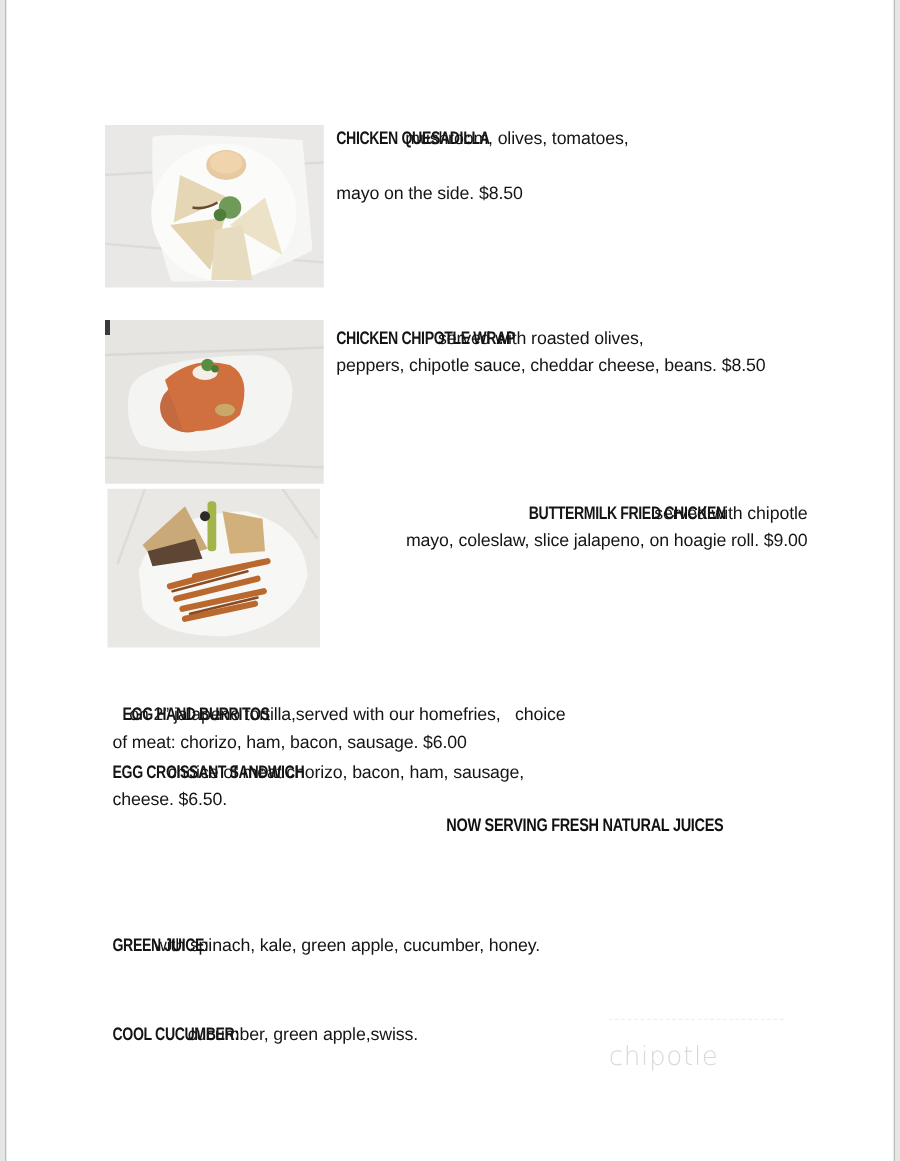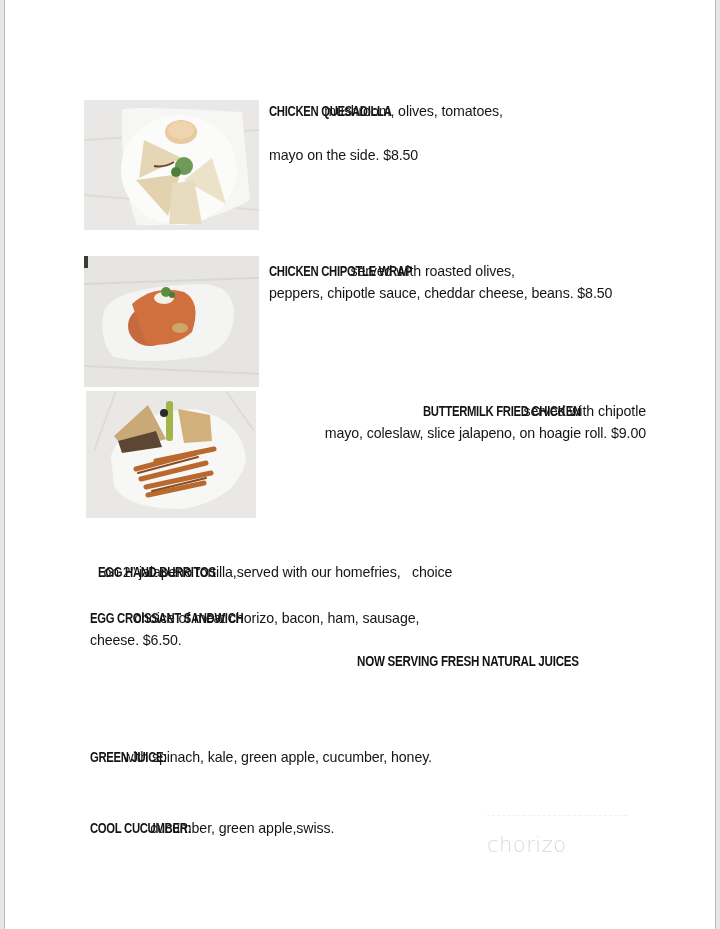--- a/index.html
+++ b/index.html
@@ -114,30 +114,30 @@
     </g>
   </svg>
 </div>
 
 <div class="text" style="left:266px; top:400px; width:380px;text-align:right;">
   <span class="name">BUTTERMILK FRIED CHICKEN</span><span class="name"> : </span><span class="desc">served with chipotle</span><br>
   <span class="desc">mayo, coleslaw, slice  jalapeno, on hoagie roll. $9.00</span>
 </div>
 
 <div class="text" style="left:90px; top:539px; width:560px; white-space:pre;">
-  <span class="name">EGG HAND BURRITOS</span><span class="name"> : </span><span class="desc">on 2” jalapeno tortilla,served with our homefries,   choice</span><br>
+  <span class="name">EGG HAND BURRITOS</span><span class="name"> : </span><span class="desc">on 2” jalapeno tortilla,served with our homefries,   choice</span><br><span class="desc">of meat: chorizo, ham, bacon, sausage. $6.00</span>
 </div>
 
 <div class="text" style="left:90px; top:607px; width:560px;">
   <span class="name">EGG CROISSANT SANDWICH</span><span class="name"> : </span><span class="desc">choice of meat chorizo, bacon, ham, sausage,</span><br>
   <span class="desc">cheese. $6.50.</span>
 </div>
 
 <div class="heading" style="left:357px; top:653px;">NOW SERVING FRESH NATURAL JUICES</div>
 
 <div class="text" style="left:90px; top:699px; width:520px; line-height:23.5px; white-space:pre;">
   <div><span class="name">GREEN JUICE:</span><span class="desc">  with spinach, kale, green apple, cucumber, honey.</span></div>
   <div><span class="name">COOL CUCUMBER: </span><span class="desc">cucumber, green apple,swiss.</span></div>
   
 </div>
 
 <div class="watermark-line"></div>
-<div class="watermark">chorizo</div>
+<div class="watermark">chipotle</div>
 
 </body></html>

